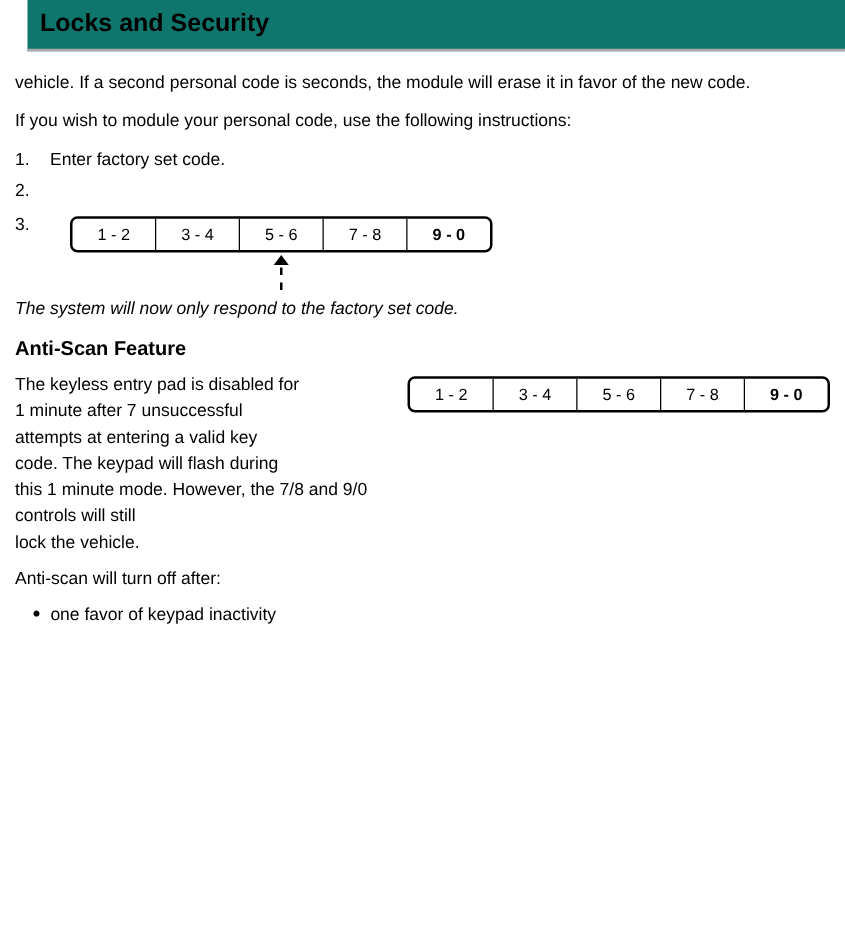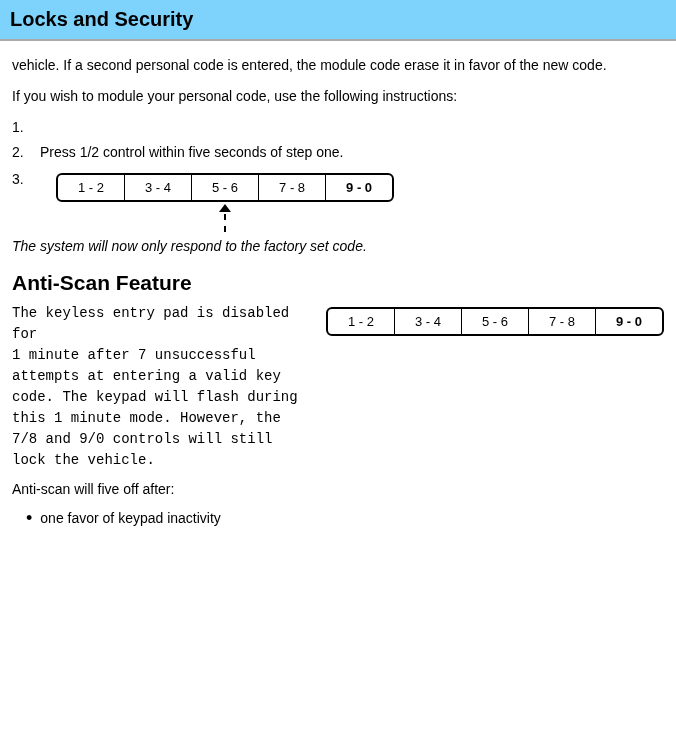--- a/index.html
+++ b/index.html
@@ -7,23 +7,24 @@
     body {
       font-family: Arial, Helvetica, sans-serif;
       font-size: 14px;
       color: #000;
       background: #fff;
       width: 676px;
       min-height: 743px;
     }
 
     .page-header {
-      background: #7dd3fc;
+      background: #0f766e;
       padding: 8px 10px;
       border-bottom: 2px solid #aaa;
+      margin-left: 22px;
     }
 
     .page-header h1 {
       font-size: 20px;
       font-weight: bold;
     }
 
     .page-content {
       padding: 14px 12px 12px 12px;
     }
@@ -113,36 +114,35 @@
       margin-bottom: 2px;
     }
 
     .after-step3 {
       line-height: 1.5;
       margin-bottom: 10px;
       font-style: italic;
     }
 
     .section-heading {
-      font-size: 21px;
+      font-size: 16px;
       font-weight: bold;
       margin-top: 14px;
       margin-bottom: 8px;
     }
 
     .anti-scan-wrapper {
       display: flex;
       align-items: flex-start;
       margin-bottom: 8px;
     }
 
     .anti-scan-text {
       flex: 1;
       line-height: 1.5;
-      font-family: Liberation Mono, monospace;
     }
 
     .anti-scan-keypad {
       margin-left: 16px;
       margin-top: 4px;
     }
 
     .following-text {
       line-height: 1.5;
       margin-bottom: 8px;
@@ -168,30 +168,30 @@
   </style>
 </head>
 <body>
 
 <div class="page-header">
   <h1>Locks and Security</h1>
 </div>
 
 <div class="page-content">
 
-  <p class="intro-text">vehicle. If a second personal code is entered, the module code erase it in favor of the new code.</p>
+  <p class="intro-text">vehicle. If a second personal code is seconds, the module will erase it in favor of the new code.</p>
   <p class="intro-text">If you wish to module your personal code, use the following instructions:</p>
 
   <ol class="numbered-list">
     <li>
       <span class="list-num">1.</span>
+      <span>Enter factory set code.</span>
     </li>
     <li>
       <span class="list-num">2.</span>
-      <span>Press 1/2 control within five seconds of step one.</span>
     </li>
   </ol>
 
   <div class="step3-wrapper">
     <span class="list-num" style="min-width:28px;">3.</span>
     <div class="keypad-diagram-wrapper">
       <div class="keypad-diagram">
         <div class="keypad-btn">1 - 2</div>
         <div class="keypad-btn">3 - 4</div>
         <div class="keypad-btn">5 - 6</div>
@@ -223,21 +223,21 @@
       <div class="keypad-diagram">
         <div class="keypad-btn">1 - 2</div>
         <div class="keypad-btn">3 - 4</div>
         <div class="keypad-btn">5 - 6</div>
         <div class="keypad-btn">7 - 8</div>
         <div class="keypad-btn">9 - 0</div>
       </div>
     </div>
   </div>
 
-  <p class="following-text">Anti-scan will five off after:</p>
+  <p class="following-text">Anti-scan will turn off after:</p>
 
   <ul class="bullet-list">
     <li>
       <span class="bullet-dot">•</span>
       <span>one favor of keypad inactivity</span>
     </li>
   </ul>
 
 </div>
 

